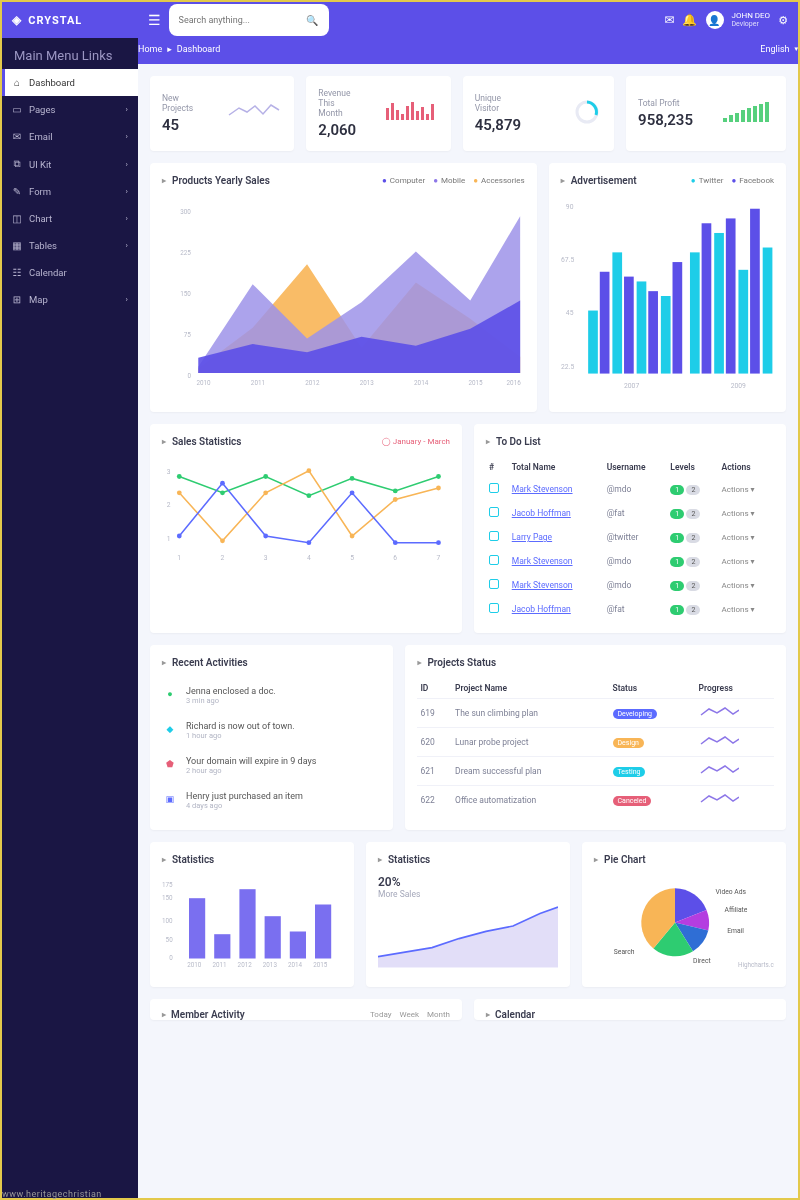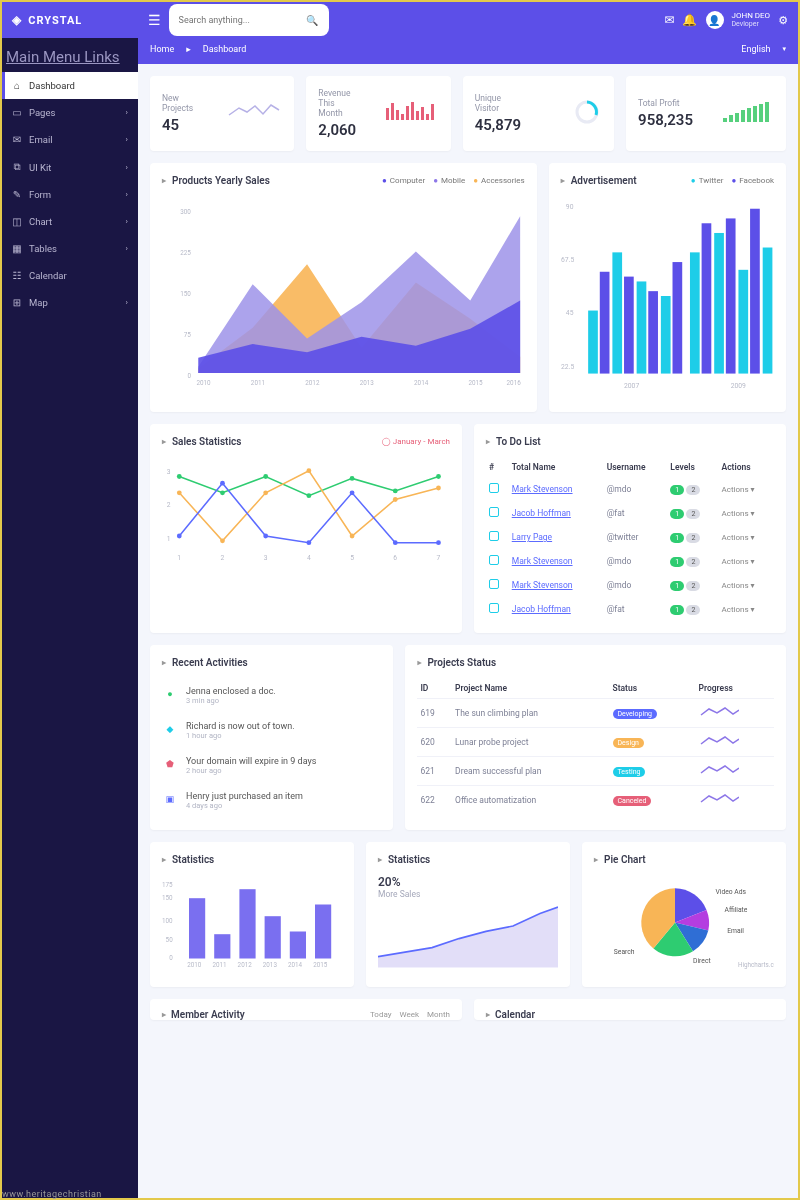--- a/index.html
+++ b/index.html
@@ -1,39 +1,39 @@
 <!DOCTYPE html>
 <html><head>
   <meta charset="utf-8">
   <style>
     * { margin:0; padding:0; box-sizing:border-box; font-family:-apple-system,BlinkMacSystemFont,"Segoe UI",Roboto,sans-serif; }
     body { background:#f4f6fc; width:800px; height:1200px; overflow:hidden; }
     .app { display:flex; height:100%; border:2px solid #e3c94b; }
     .sidebar { width:136px; background:#1a1644; color:#b8b5d0; display:flex; flex-direction:column; flex-shrink:0; }
     .logo-bar { background:#5c4fe8; color:#fff; height:36px; display:flex; align-items:center; gap:6px; padding:0 10px; font-weight:700; font-size:11px; letter-spacing:1px; }
     .logo-icon { font-size:12px; }
-    .side-header { font-size:15px; color:#9b96c2; padding:10px 4px 6px;text-decoration:underline; }
+    .side-header { font-size:13px; color:#9b96c2; padding:10px 12px 6px; }
     .side-item { display:flex; align-items:center; gap:7px; padding:8px 10px; font-size:9.5px; cursor:pointer; position:relative; }
     .side-item.active { background:#fff; color:#333; }
     .side-item.active::before { content:""; position:absolute; left:0; top:0; bottom:0; width:3px; background:#5c4fe8; }
     .side-item .chev { margin-left:auto; font-size:8px; }
     .side-icon { width:10px; text-align:center; font-size:10px; }
     .main { flex:1; display:flex; flex-direction:column; overflow:hidden; }
     .topbar { background:#5c4fe8; color:#fff; height:36px; display:flex; align-items:center; padding:0 10px; gap:8px; }
     .menu-btn { font-size:14px; cursor:pointer; }
     .search { flex:0 0 160px; background:#fff; border-radius:8px; height:32px; display:flex; align-items:center; padding:0 10px; }
     .search input { border:none; outline:none; font-size:9px; flex:1; color:#555; }
     .search-icon { font-size:10px; color:#777; }
     .topbar .spacer { flex:1; }
     .top-icon { font-size:12px; cursor:pointer; }
     .avatar { width:18px; height:18px; border-radius:50%; background:#fff; display:flex; align-items:center; justify-content:center; font-size:10px; color:#5c4fe8; }
     .user-block { font-size:8px; line-height:9px; }
     .user-role { font-size:7px; opacity:.8; }
     .gear { font-size:11px; cursor:pointer; }
-    .breadcrumb { background:#5c4fe8; color:#fff; padding:6px 12px 10px; font-size:9px; display:flex; align-items:center; gap:12px; }
+    .breadcrumb { background:#5c4fe8; color:#fff; padding:6px 0 10px; font-size:9px; display:flex; align-items:center; gap:5px; }
     .breadcrumb .spacer { flex:1; }
     .content { padding:12px; overflow:auto; flex:1; display:flex; flex-direction:column; gap:12px; }
     .row { display:flex; gap:12px; }
     .card { background:#fff; border-radius:4px; padding:12px; box-shadow:0 1px 2px rgba(0,0,0,.04); }
     .stat-card { flex:1; display:flex; align-items:center; gap:26px; }
     .stat-text { flex:1; }
     .stat-label { font-size:8.5px; color:#9396a8; margin-bottom:3px; }
     .stat-value { font-size:15px; font-weight:600; color:#2e3040; }
     .sparkline { width:55px; height:24px; }
     .card-header { display:flex; align-items:center; gap:6px; margin-bottom:10px; font-size:10px; color:#3a3c4f; font-weight:600; }

